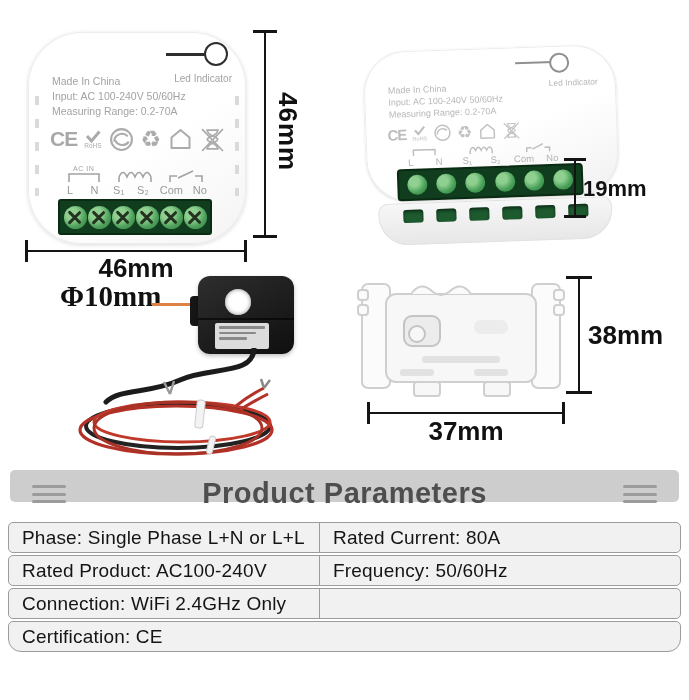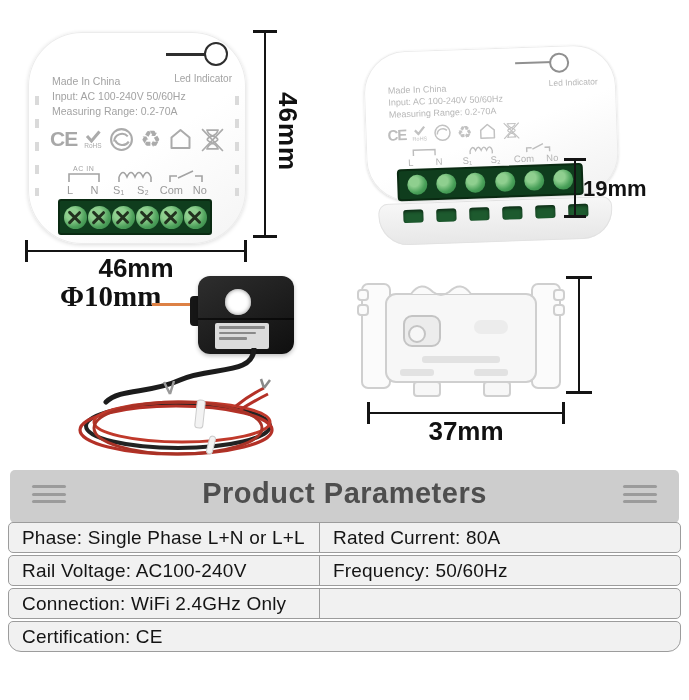--- a/index.html
+++ b/index.html
@@ -102,21 +102,21 @@
     border-radius:2px; padding:3px 4px; }
   .ct-label .ln { height:2.5px; background:#8a8a8a; margin-bottom:3px; border-radius:1px; }
   .ct-label .ln:nth-child(2){ width:80%; } .ct-label .ln:nth-child(3){ width:60%; }
 
   .wires { position:absolute; left:58px; top:348px; }
 
   
   .bracket { position:absolute; left:356px; top:272px; }
 
   
-  .param-bar { position:absolute; left:10px; top:470px; width:669px; height:53px;
+  .param-bar { position:absolute; left:10px; top:470px; width:669px; height:32px;
     background:#cdcdcd; border-radius:5px; }
   .param-title { position:absolute; left:0; right:0; top:0; line-height:47px; text-align:center;
     font-size:29px; font-weight:bold; color:#4e4e4e; letter-spacing:.5px; }
   .tri { position:absolute; top:15px; width:34px; height:18px;
     display:flex; flex-direction:column; justify-content:space-between; }
   .tri i { display:block; height:3px; background:#9b9b9b; border-radius:2px; }
   .tri-l { left:22px; } .tri-r { right:22px; }
 
   .param-table { position:absolute; left:8px; top:522px; width:673px; }
   .p-row { display:flex; align-items:stretch; height:31px; margin-bottom:2px;
@@ -345,20 +345,21 @@
     <rect x="66" y="84" width="78" height="7" rx="3" fill="#e2e2e2"></rect>
     <rect x="44" y="97" width="34" height="7" rx="3" fill="#e2e2e2"></rect>
     <rect x="118" y="97" width="34" height="7" rx="3" fill="#e2e2e2"></rect>
   </svg>
 
   <div class="vdim" style="left:566px; top:276px; height:118px; width:26px;">
     <div class="cap" style="width:26px;"></div>
       <div class="line"></div>
       <div class="cap" style="width:26px;"></div>
   </div>
+  <div class="dim-text" style="left:588px; top:320px;">38mm</div>
 
   <div class="hdim" style="left:367px; top:402px; width:198px;">
     <div class="cap"></div>
       <div class="line"></div>
       <div class="cap"></div>
   </div>
   <div class="dim-text center" style="left:367px; top:416px; width:198px;">37mm</div>
 
   <div class="param-bar">
     <div class="tri tri-l">
@@ -373,21 +374,21 @@
         <i></i>
       </div>
   </div>
 
   <div class="param-table">
     <div class="p-row">
       <div class="p-cell p-left">Phase: Single Phase L+N or L+L</div>
       <div class="p-cell p-right">Rated Current: 80A</div>
     </div>
     <div class="p-row">
-      <div class="p-cell p-left">Rail Voltage: AC100-240V</div>
+      <div class="p-cell p-left">Rated Product: AC100-240V</div>
       <div class="p-cell p-right">Frequency: 50/60Hz</div>
     </div>
     <div class="p-row">
       <div class="p-cell p-left">Connection: WiFi 2.4GHz Only</div>
     </div>
     <div class="p-row">
       <div class="p-cell p-right">Certification: CE</div>
     </div>
   </div>
 

